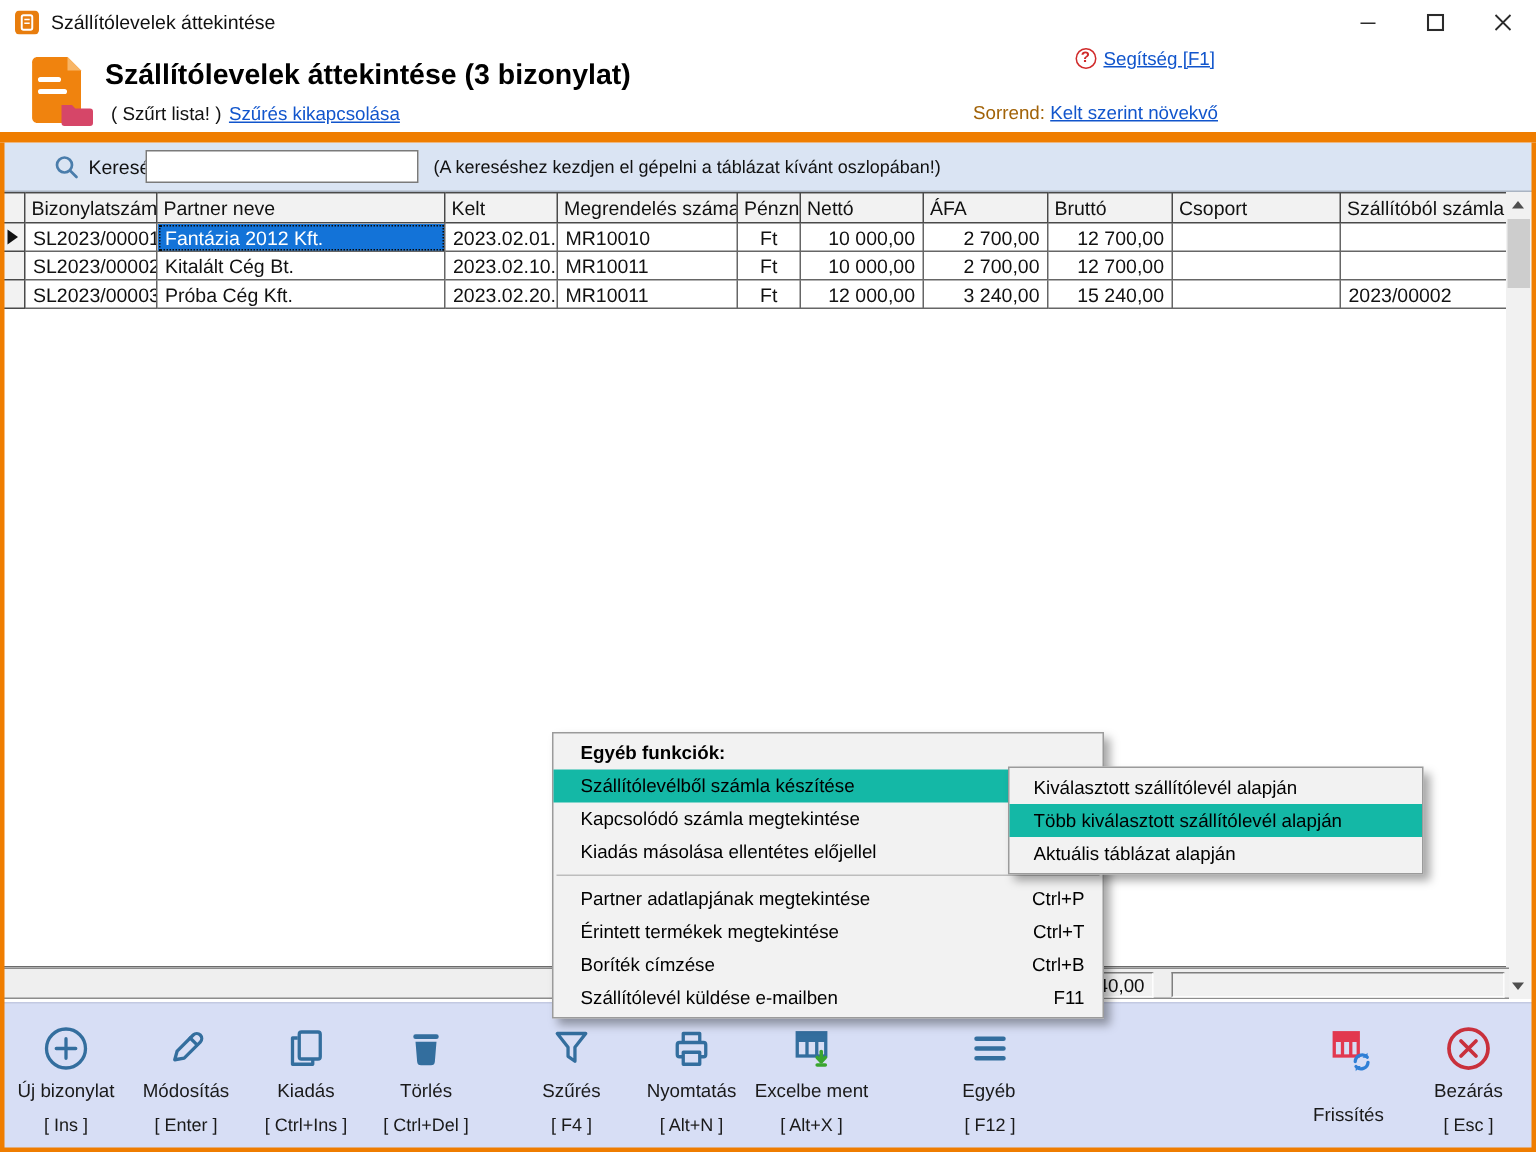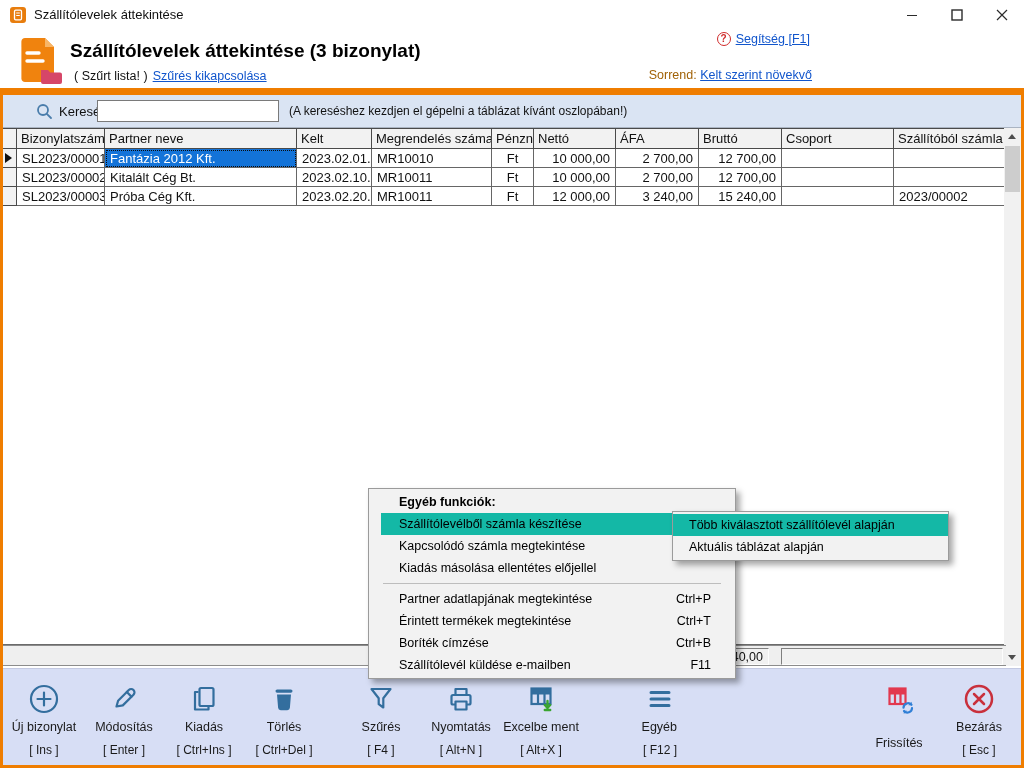--- a/index.html
+++ b/index.html
@@ -64,21 +64,21 @@
   
   .toolbar { position:absolute; left:0; top:668px; width:1024px; height:100px; background:#d7def5; border-top:1px solid #c3c9e2;
              display:flex; align-items:flex-start; padding:10px 5px 0 2px; }
   .tb-btn { width:80px; display:flex; flex-direction:column; align-items:center; cursor:pointer; }
   .tb-ic { height:40px; display:flex; align-items:center; justify-content:center; }
   .tb-label { margin-top:1px; font-size:12.5px; color:#1a1a1a; white-space:nowrap; }
   .tb-key { margin-top:9px; font-size:12px; color:#1a1a1a; white-space:nowrap; }
   .gap17 { margin-left:17px; } .gap16 { margin-left:16px;align-items:flex-end; } .push { margin-left:auto;gap:16px; }
   
   .menu { position:absolute; left:368px; top:488px; width:368px; background:#f2f2f2; border:1px solid #9b9b9b;
-          box-shadow:4px 4px 6px rgba(0,0,0,.35); padding:2px 12px; z-index:70; font-size:12.5px; }
+          box-shadow:4px 4px 6px rgba(0,0,0,.35); padding:2px 0; z-index:70; font-size:12.5px; }
   .m-item { height:22px; display:flex; align-items:center; padding:0 12px 0 18px; color:#000; cursor:default; }
   .m-item .lab { flex:1; white-space:nowrap; overflow:hidden; }
   .m-item .key { margin-left:10px; white-space:nowrap; }
   .m-head { font-weight:bold; }
   .m-hl { background:#14b8a6; }
   .m-sep { border-top:1px solid #bdbdbd; margin:4px 2px; }
   .sub-arrow { margin-left:8px; font-size:11px; line-height:1; }
   .sub-arrow::before { content:">"; }
   .submenu { position:absolute; left:672px; top:511px; width:277px; background:#f2f2f2; border:1px solid #9b9b9b;
              box-shadow:4px 4px 6px rgba(0,0,0,.35); padding:2px 0; z-index:80; font-size:12.5px; }
@@ -391,19 +391,22 @@
     <span class="lab">Boríték címzése</span>
     <span class="key">Ctrl+B</span>
   </div>
   <div class="m-item">
     <span class="lab">Szállítólevél küldése e-mailben</span>
     <span class="key">F11</span>
   </div>
 </div>
 
 <div class="submenu">
+  <div class="m-item">
+    <span class="lab">Kiválasztott szállítólevél alapján</span>
+  </div>
   <div class="m-item m-hl">
     <span class="lab">Több kiválasztott szállítólevél alapján</span>
   </div>
   <div class="m-item">
     <span class="lab">Aktuális táblázat alapján</span>
   </div>
 </div>
 
 </body></html>

